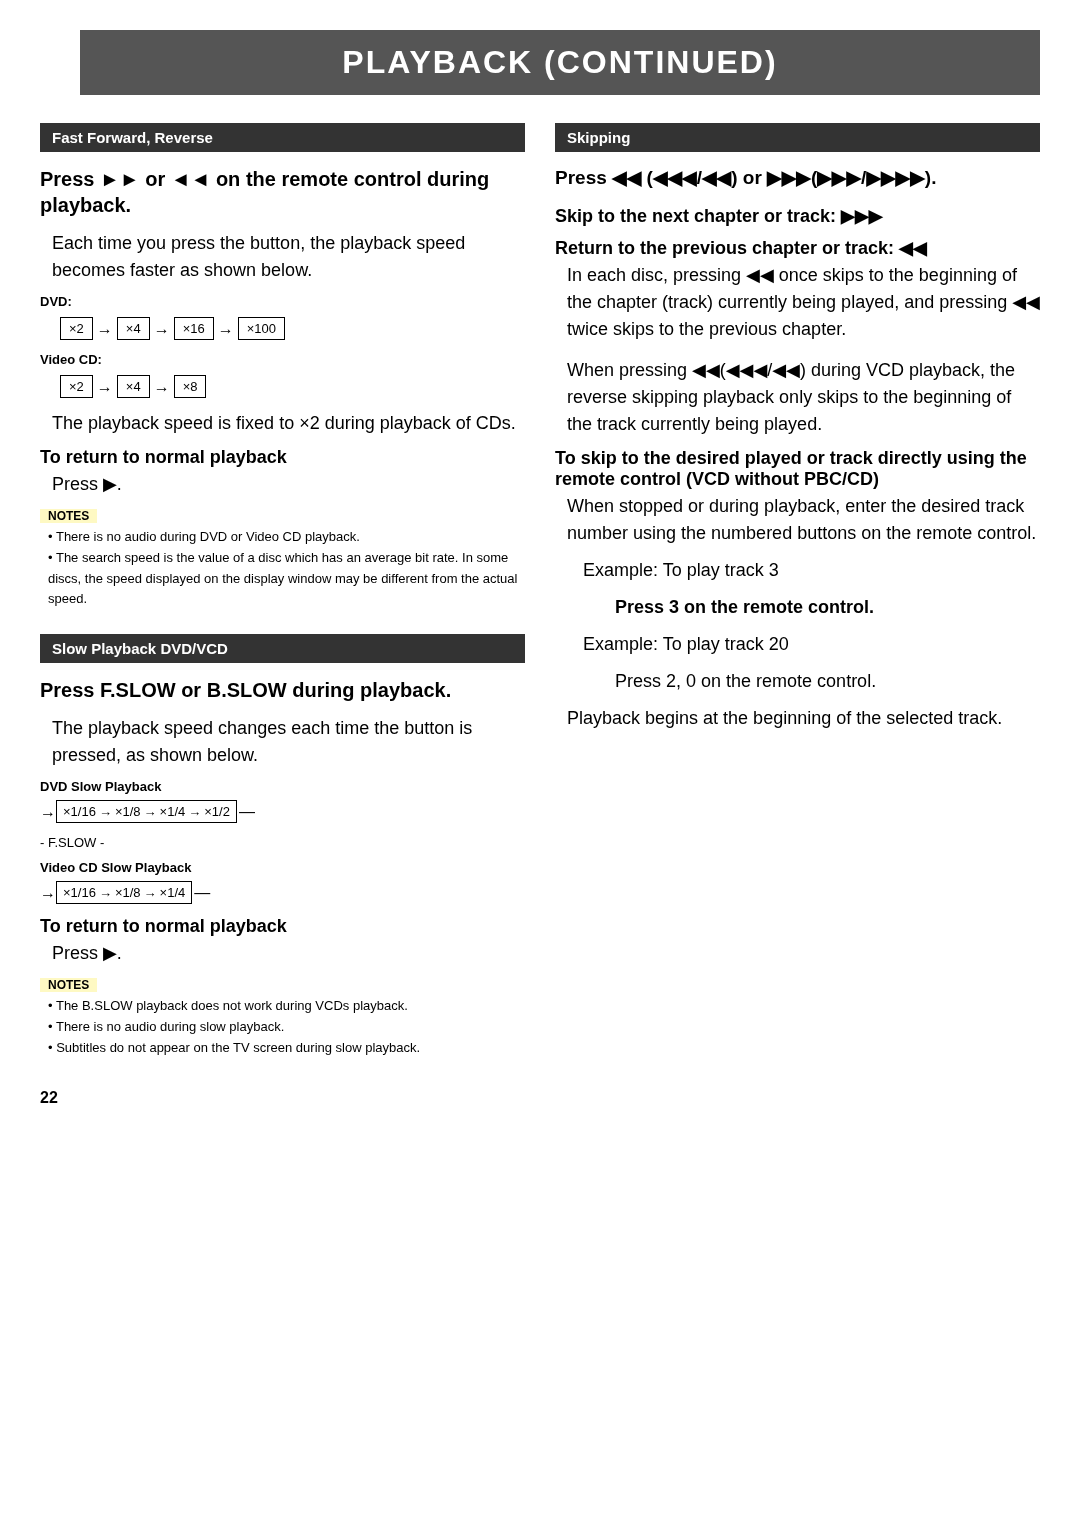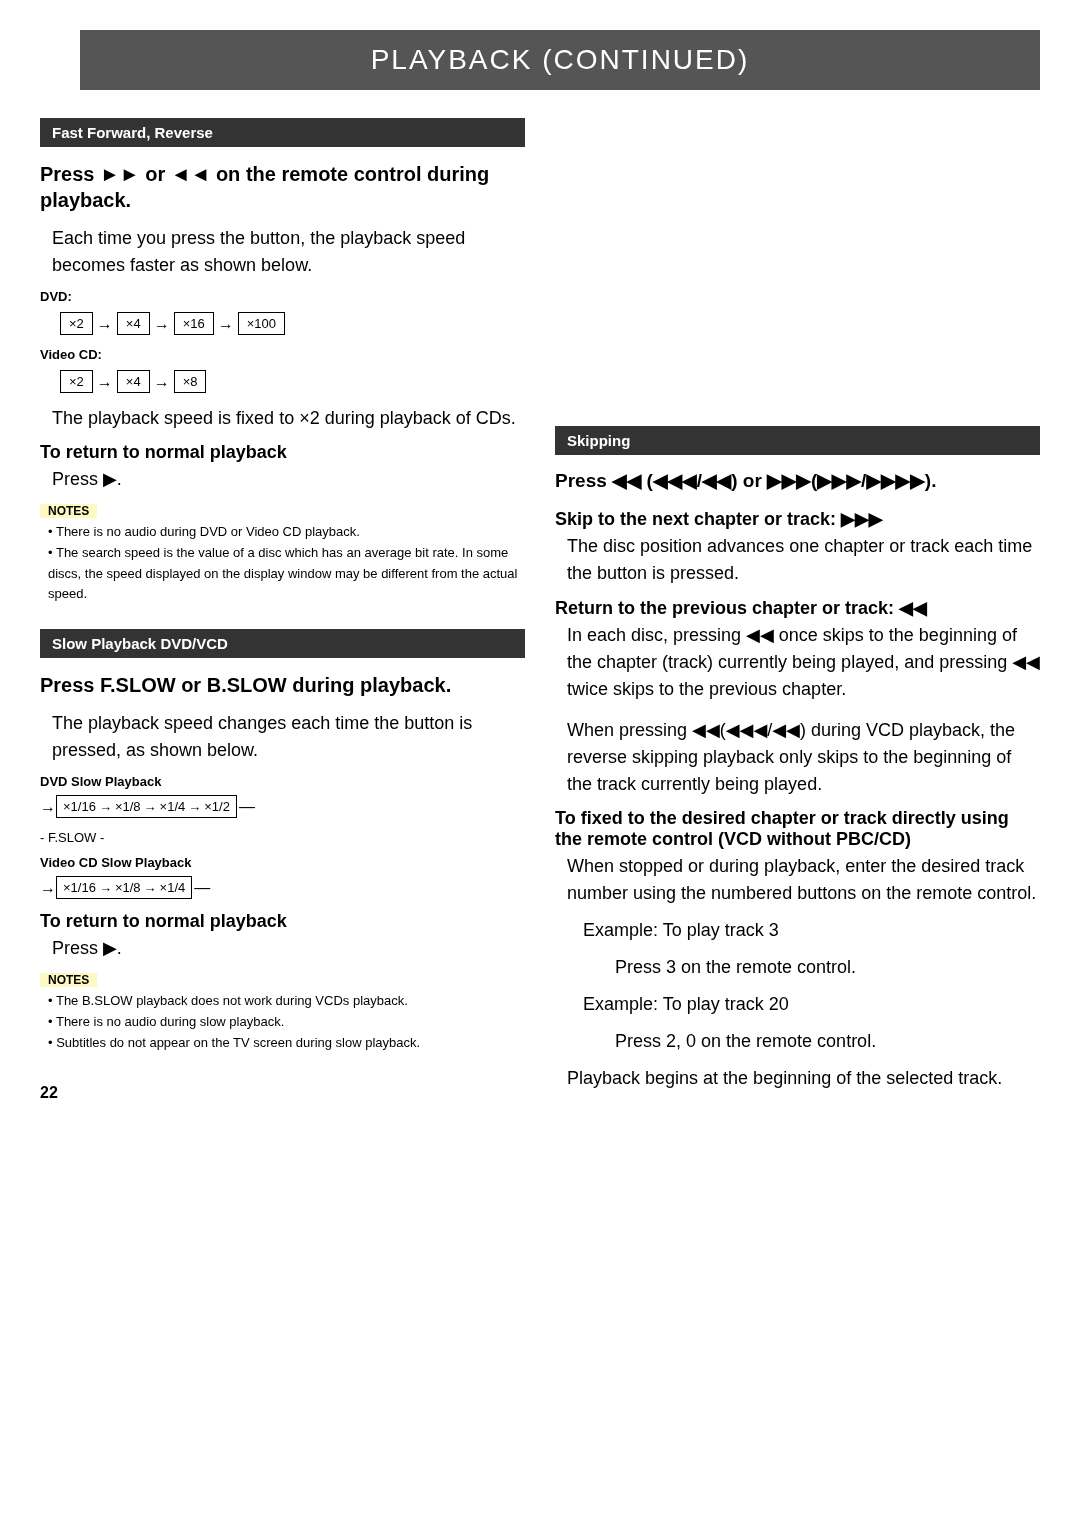--- a/index.html
+++ b/index.html
@@ -24,31 +24,30 @@
     .page-header {
       background: #555;
       color: #fff;
       text-align: center;
       padding: 14px 20px;
       margin-bottom: 28px;
       margin-left: 40px;
       margin-right: 0;
     }
     .page-header h1 {
-      font-size: 28px;
-      font-weight: normal;
+      font-size: 32px;
+      font-weight: bold;
       letter-spacing: 2px;
       text-transform: uppercase;
     }
 
     
     .columns {
       display: flex;
       gap: 30px;
-      align-items: flex-end;
     }
 
     .col-left {
       flex: 1;
     }
     .col-right {
       flex: 1;
     }
 
     
@@ -261,32 +260,31 @@
 
     <div class="col-right">
 
       <div class="section-header">Skipping</div>
 
       <div class="press-line">
         Press ◀◀ (◀◀◀/◀◀) or ▶▶▶(▶▶▶/▶▶▶▶).
       </div>
 
       <div class="sub-heading">Skip to the next chapter or track: ▶▶▶</div>
-      <p class="body-text">The disc position advances one chapter or track each time the button is pressed.</p>
 
       <div class="sub-heading">Return to the previous chapter or track: ◀◀</div>
       <p class="body-text">In each disc, pressing ◀◀ once skips to the beginning of the chapter (track) currently being played, and pressing ◀◀ twice skips to the previous chapter.</p>
 
       <p class="body-text" style="margin-top:14px;">When pressing ◀◀(◀◀◀/◀◀) during VCD playback, the reverse skipping playback only skips to the beginning of the track currently being played.</p>
 
-      <div class="sub-heading">To fixed to the desired chapter or track directly using the remote control (VCD without PBC/CD)</div>
+      <div class="sub-heading">To skip to the desired played or track directly using the remote control (VCD without PBC/CD)</div>
       <p class="body-text">When stopped or during playback, enter the desired track number using the numbered buttons on the remote control.</p>
 
       <p class="body-text" style="padding-left: 16px;">Example:  To play track 3</p>
-      <p class="body-text" style="padding-left: 48px;">Press 3 on the remote control.</p>
+      <p class="body-text" style="padding-left: 48px; font-weight: bold;">Press 3 on the remote control.</p>
       <p class="body-text" style="padding-left: 16px;">Example:  To play track 20</p>
       <p class="body-text" style="padding-left: 48px;">Press 2, 0 on the remote control.</p>
 
       <p class="body-text">Playback begins at the beginning of the selected track.</p>
 
     </div>
 
   </div>
 
 </div>

